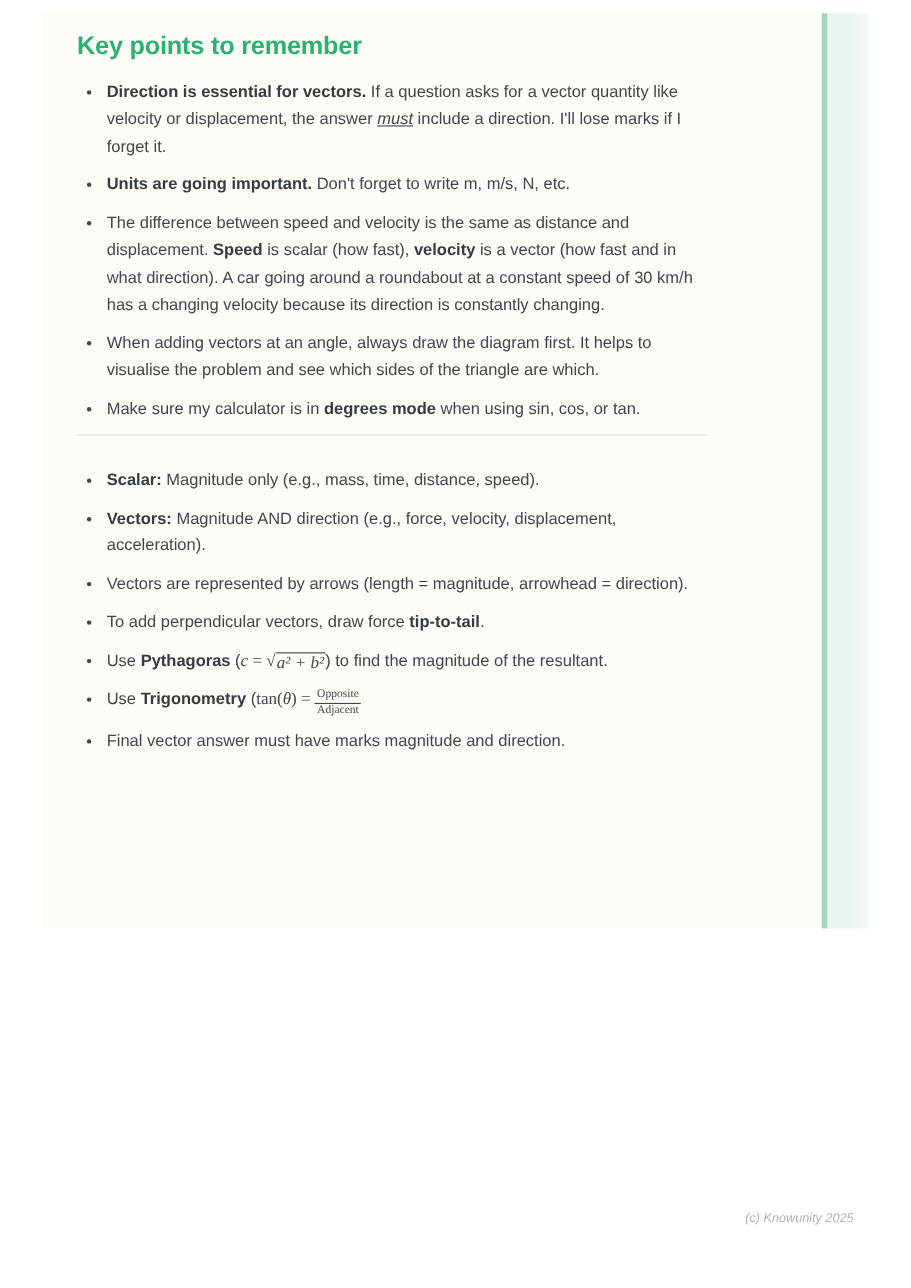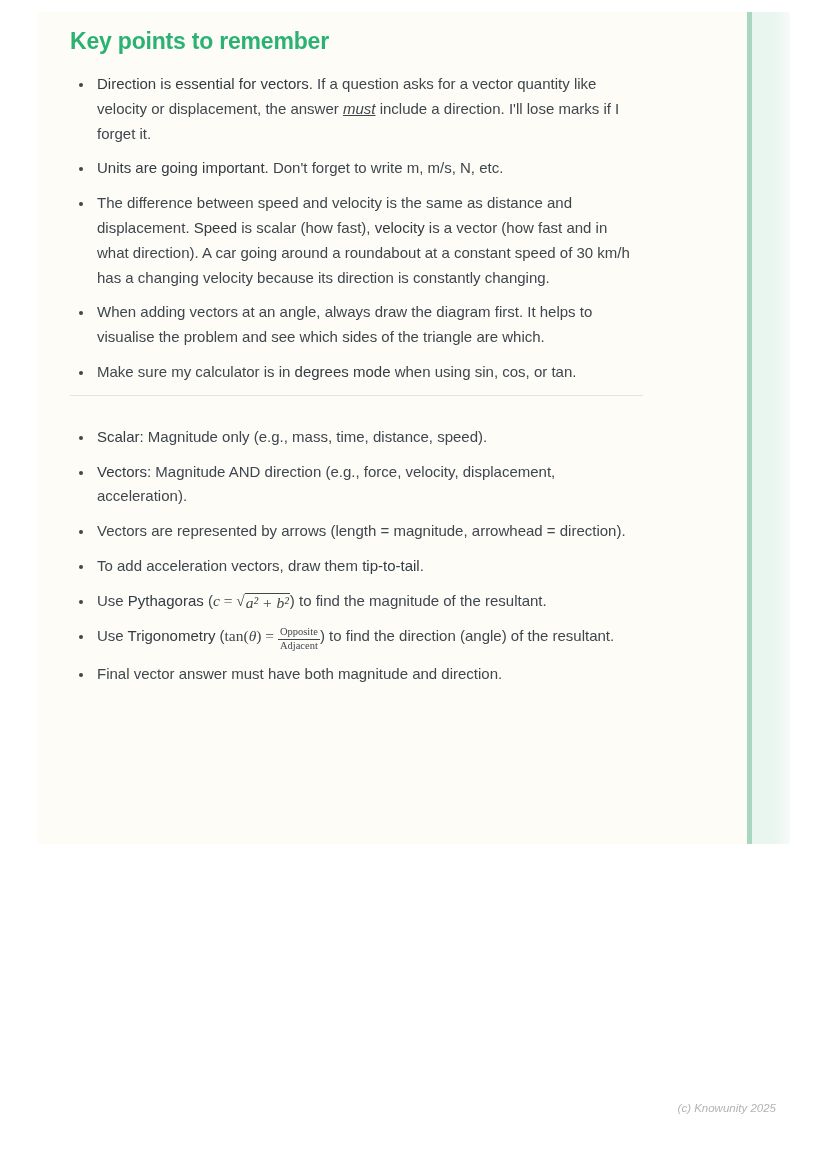--- a/index.html
+++ b/index.html
@@ -33,21 +33,21 @@
   h2{
     margin:0 0 16px 0;font-size:23px;line-height:30px;font-weight:700;
     color:var(--accent);letter-spacing:-0.2px;
   }
   ul{margin:0;padding:0 0 0 24px;list-style:disc;}
   li{
     margin:0 0 10px 0;padding-left:3px;
     font-size:15px;line-height:24.8px;color:var(--text);
   }
   li::marker{font-size:13px;color:var(--text);}
-  .seg-b{font-weight:400;color:var(--text-bold);}
+  .seg-b{font-weight:700;color:var(--text-bold);}
   .seg-i{font-style:italic;text-decoration:underline;}
   .seg-m{font-family:"Liberation Serif","DejaVu Serif",serif;font-size:15.5px;}
   .seg-mv{font-family:"Liberation Serif","DejaVu Serif",serif;font-size:15.5px;font-style:italic;}
   .sqrt .rad{font-family:"Liberation Serif","DejaVu Serif",serif;}
   .sqrt .ovl{
     display:inline-block;border-top:1.3px solid var(--text);
     font-family:"Liberation Serif","DejaVu Serif",serif;font-style:italic;
     line-height:17px;vertical-align:-2px;padding:0 1px;
   }
   .frac{
@@ -80,23 +80,23 @@
           <li><span class="seg-n">When adding vectors at an angle, always draw the diagram first. It helps to visualise the problem and see which sides of the triangle are which.</span></li>
           <li><span class="seg-n">Make sure my calculator is in </span><span class="seg-b">degrees mode</span><span class="seg-n"> when using sin, cos, or tan.</span></li>
         </ul>
     </section>
     <hr class="divider">
     <section>
       <ul>
           <li><span class="seg-b">Scalar:</span><span class="seg-n"> Magnitude only (e.g., mass, time, distance, speed).</span></li>
           <li><span class="seg-b">Vectors:</span><span class="seg-n"> Magnitude AND direction (e.g., force, velocity, displacement, acceleration).</span></li>
           <li><span class="seg-n">Vectors are represented by arrows (length = magnitude, arrowhead = direction).</span></li>
-          <li><span class="seg-n">To add acceleration vectors, draw them </span><span class="seg-b">tip-to-tail</span><span class="seg-n">.</span></li>
+          <li><span class="seg-n">To add perpendicular vectors, draw force </span><span class="seg-b">tip-to-tail</span><span class="seg-n">.</span></li>
           <li><span class="seg-n">Use </span><span class="seg-b">Pythagoras</span><span class="seg-n"> (</span><span class="seg-mv">c</span><span class="seg-m"> = </span><span class="seg-m sqrt"><span class="rad">√</span><span class="ovl">a² + b²</span></span><span class="seg-n">) to find the magnitude of the resultant.</span></li>
-          <li><span class="seg-n">Use </span><span class="seg-b">Trigonometry</span><span class="seg-n"> (</span><span class="seg-m">tan(</span><span class="seg-mv">θ</span><span class="seg-m">) = </span><span class="frac"><span class="num">Opposite</span><span class="den">Adjacent</span></span><span class="seg-n">) to find the direction (angle) of the resultant.</span></li>
-          <li><span class="seg-n">Final vector answer must have both magnitude and direction.</span></li>
+          <li><span class="seg-n">Use </span><span class="seg-b">Trigonometry</span><span class="seg-n"> (</span><span class="seg-m">tan(</span><span class="seg-mv">θ</span><span class="seg-m">) = </span><span class="frac"><span class="num">Opposite</span><span class="den">Adjacent</span></span></li>
+          <li><span class="seg-n">Final vector answer must have marks magnitude and direction.</span></li>
         </ul>
     </section>
   </div>
   <div class="side-strip"></div>
 </div>
 
 <div class="footer">(c) Knowunity 2025</div>
 
 </body></html>

